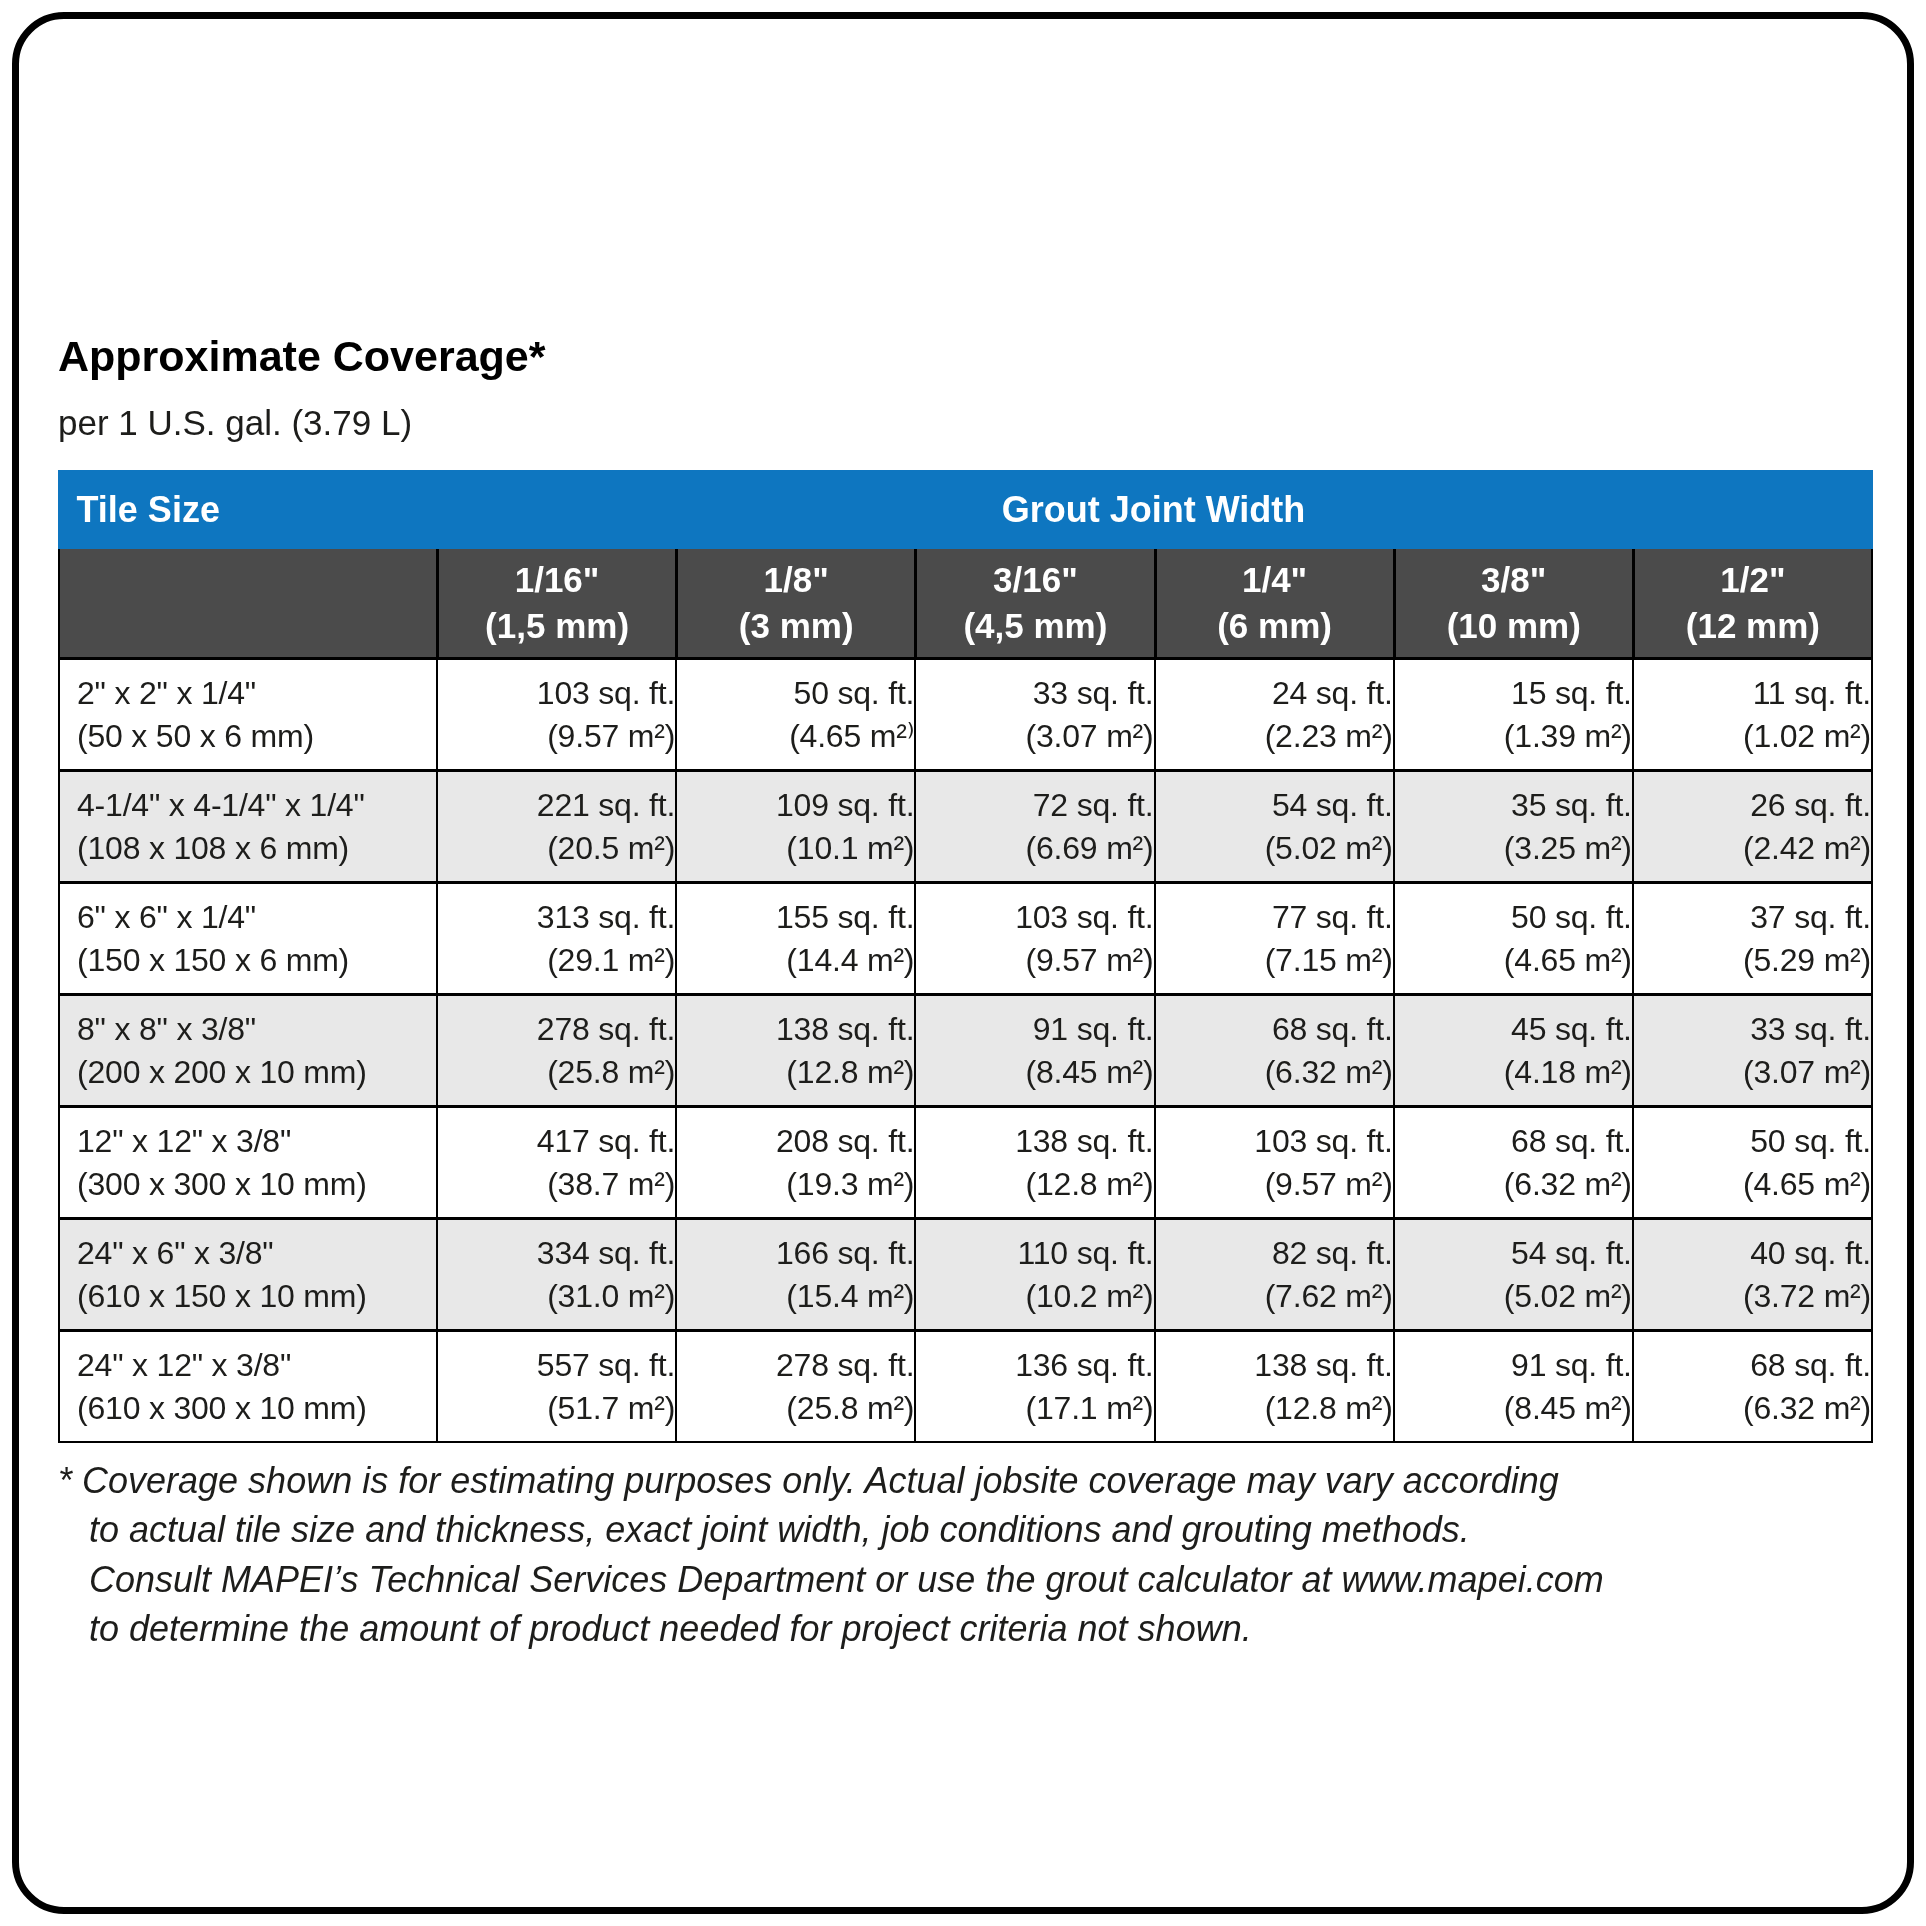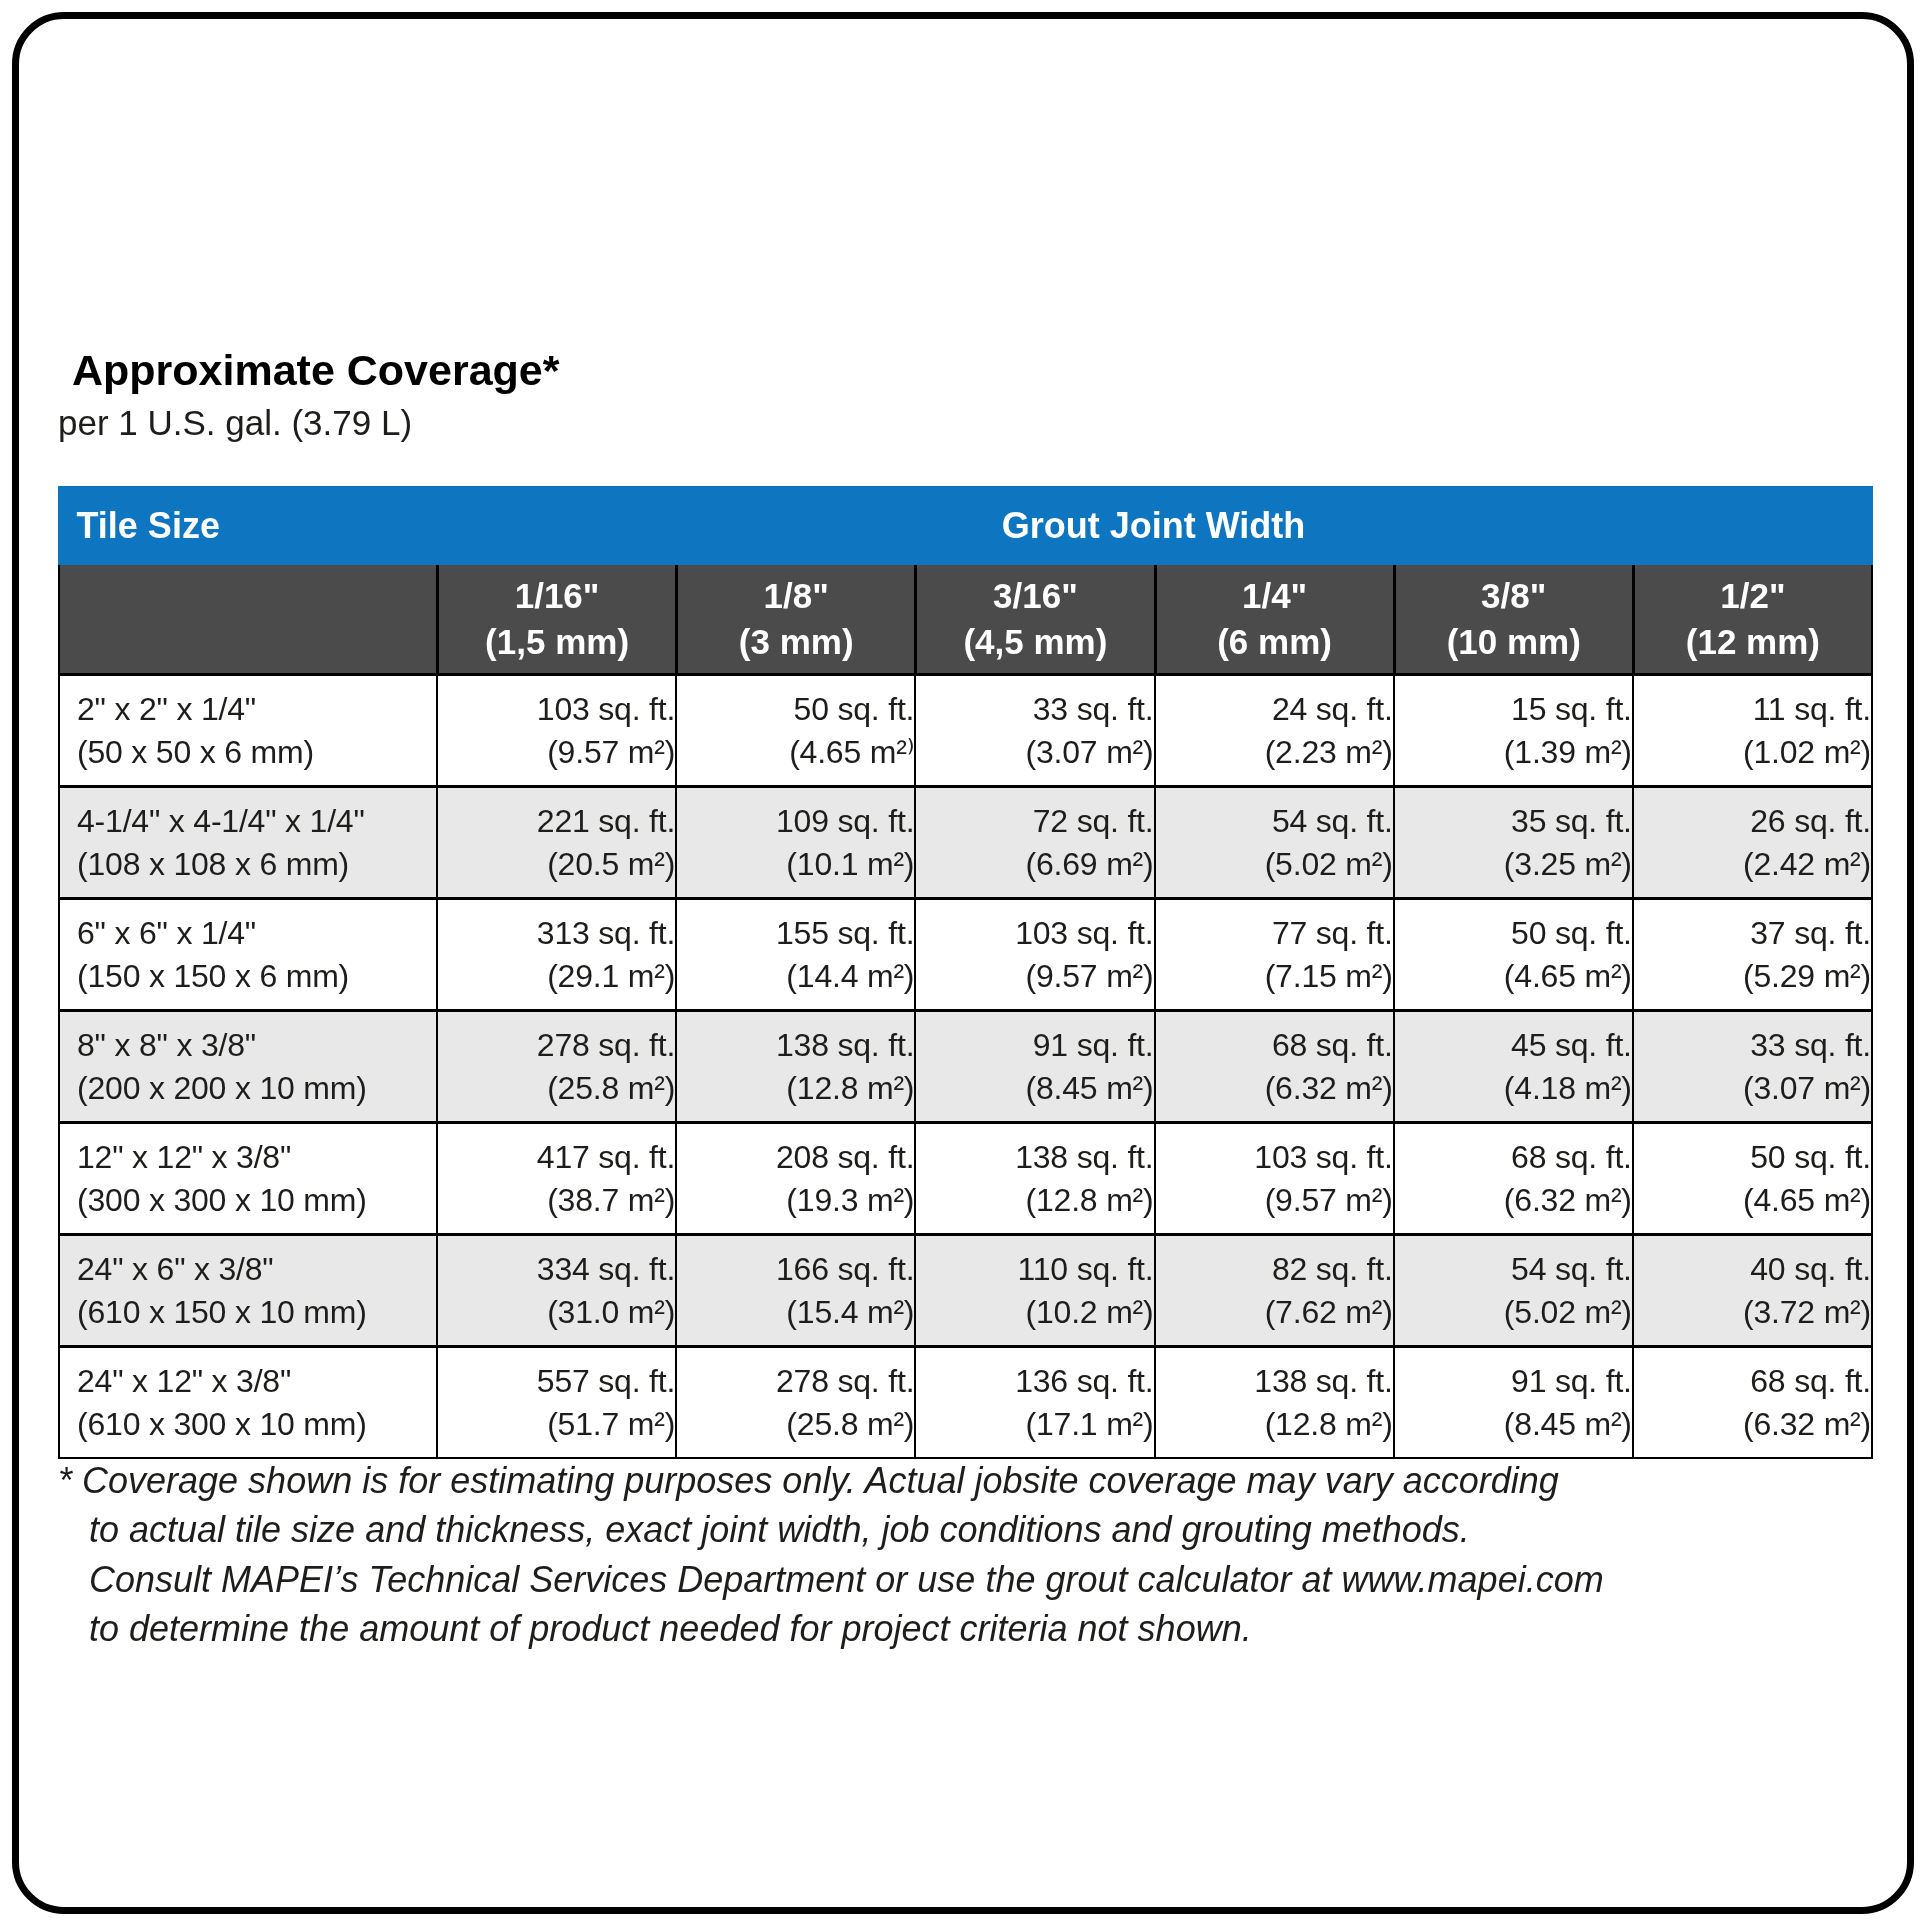--- a/index.html
+++ b/index.html
@@ -13,38 +13,38 @@
     overflow:hidden;
   }
   .frame {
     position:absolute; inset:12.3px;
     border:7.7px solid #000;
     border-radius:52px;
     pointer-events:none;
   }
   .title {
     position:absolute; left:58px; top:333px;
-    margin:14px;
+    margin:0;
     font-size:43px; font-weight:700; line-height:1.1;
     color:#000;
   }
   .subtitle {
     position:absolute; left:58px; top:402px;
     font-size:35px; line-height:1.2;
     color:#1d1d1b;
   }
   .table {
     position:absolute; left:58px; top:470px;
     width:1815px;
   }
   .bar-blue {
     height:79px;
     background:var(--header-blue,#0e76c0);
     display:flex; align-items:stretch;
-    color:#fff; font-weight:700; font-size:36px;margin-top:16px;
+    color:#fff; font-weight:700; font-size:36px;
   }
   .tile-label {
     width:376px; padding-left:18.5px;
     display:flex; align-items:center;
   }
   .grout-label {
     flex:1;
     display:flex; align-items:center; justify-content:center;
   }
   .outline {

